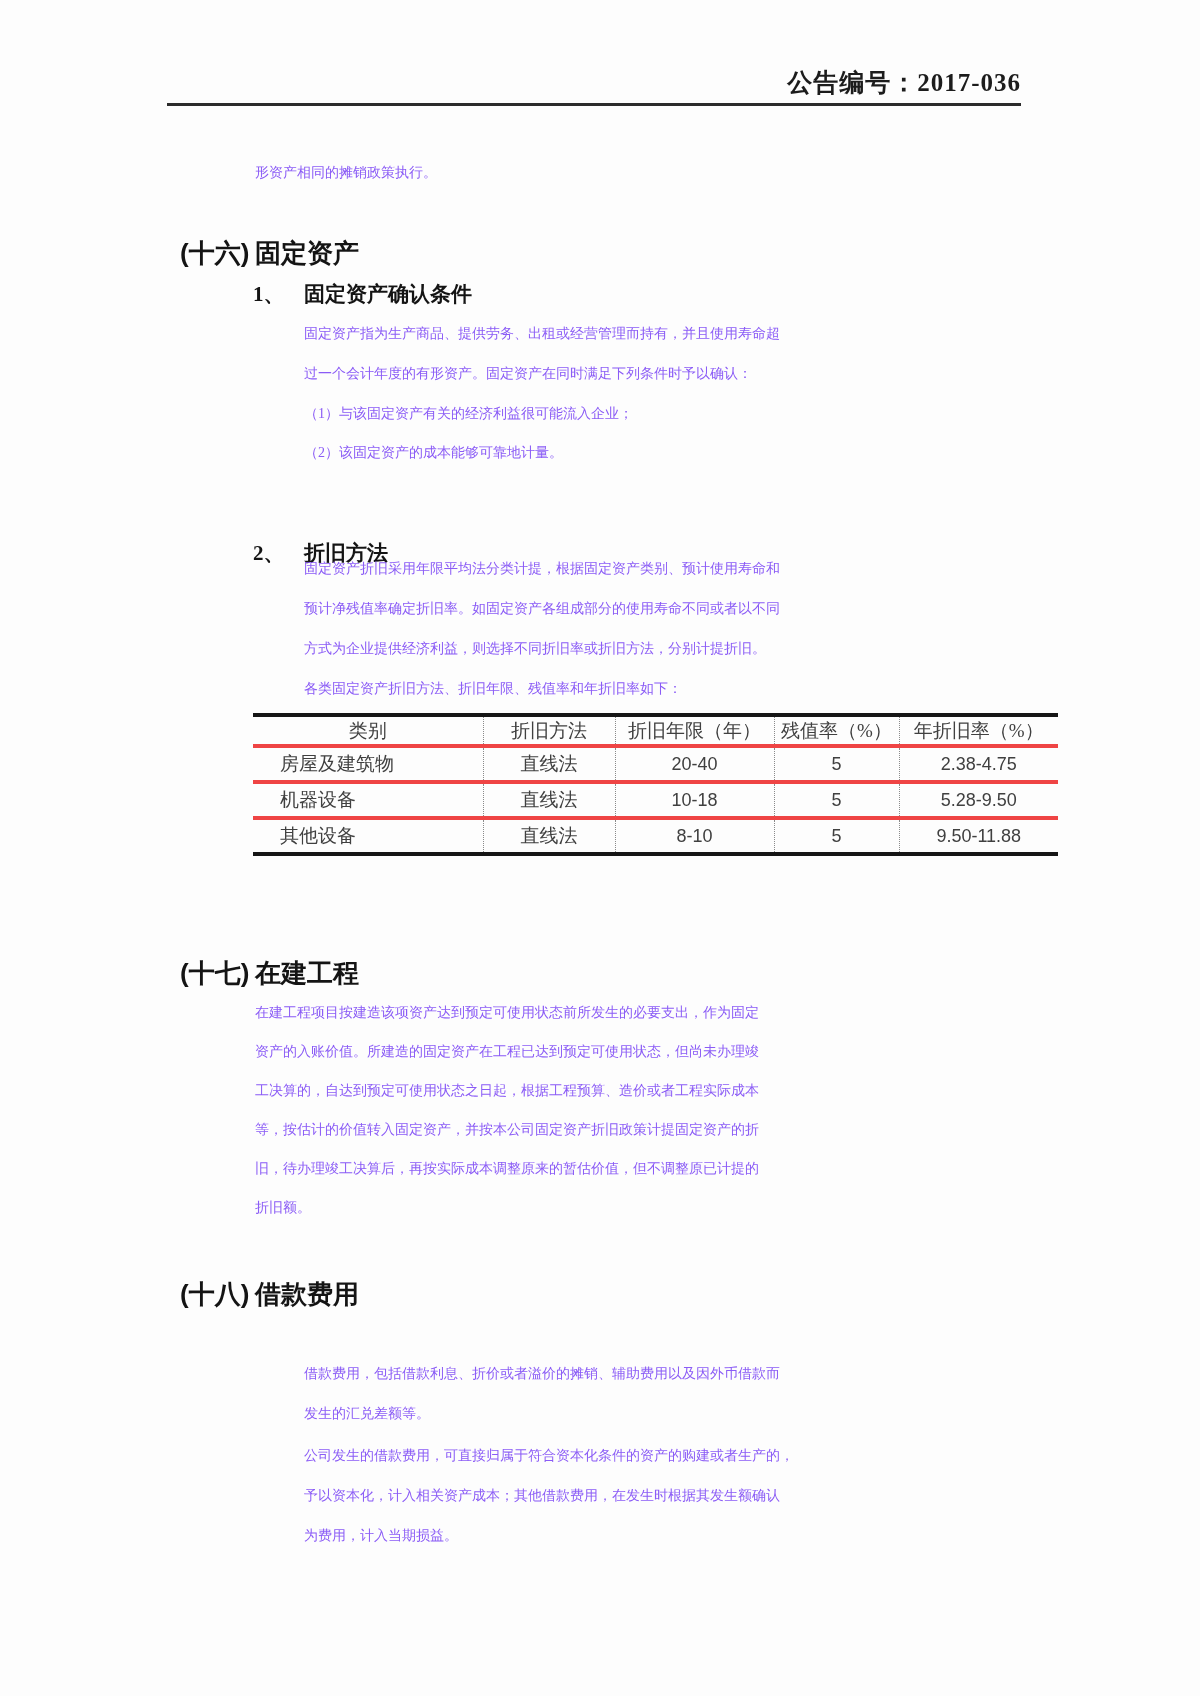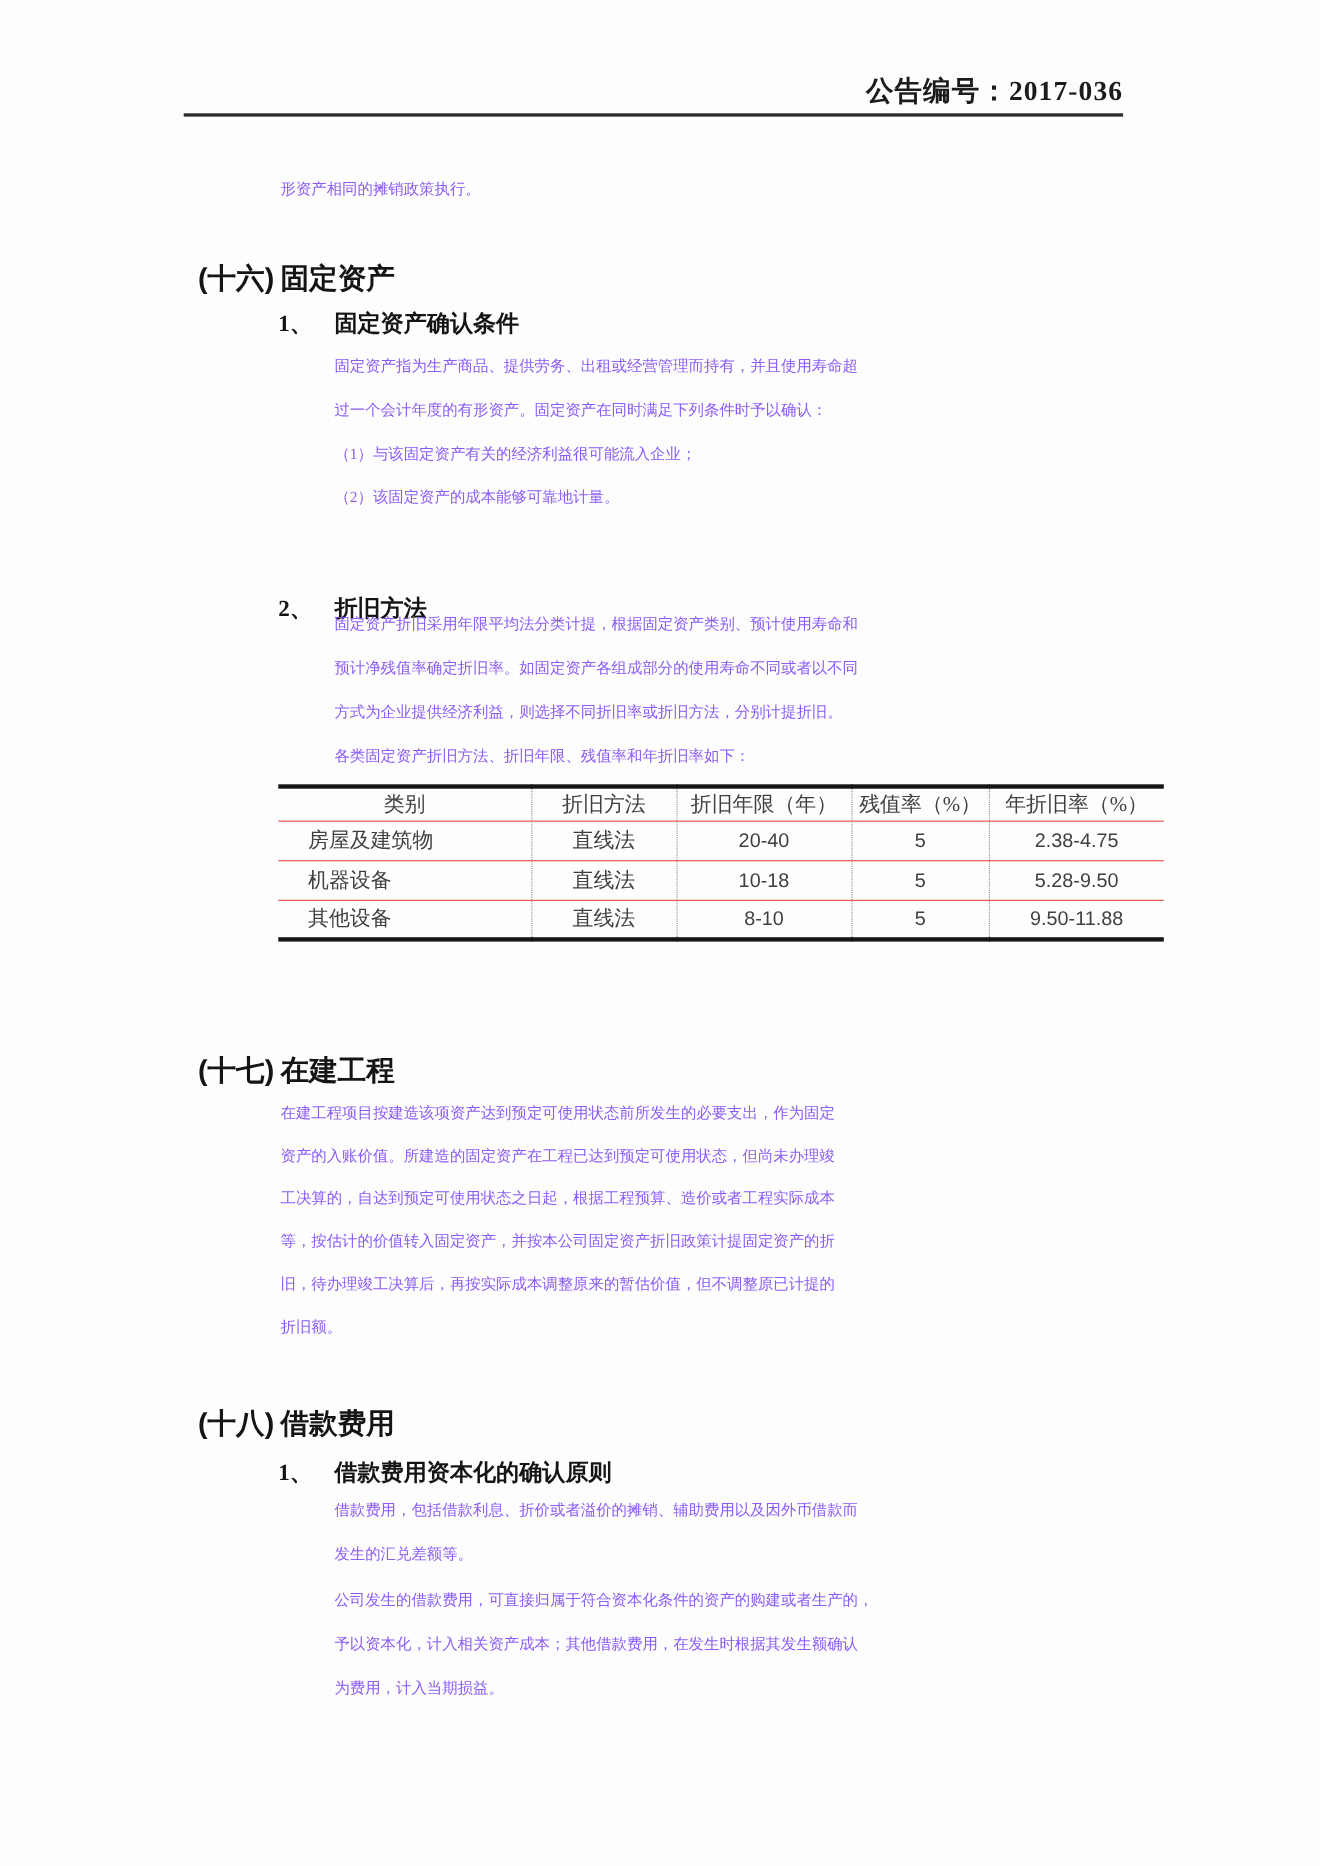--- a/index.html
+++ b/index.html
@@ -77,21 +77,21 @@
     font-size: 19px;
     color: #404040;
   }
   .dep-table th, .dep-table td {
     font-weight: normal;
     text-align: center;
     vertical-align: middle;
     padding: 0;
   }
   .dep-table th { height: 31px; }
-  .dep-table td { height: 36px; border-top: 1px solid #ef4444; }
+  .dep-table td { height: 36px; border-top: 4px solid #ef4444; }
   .dep-table th + th, .dep-table td + td { border-left: 1px dotted #8a8a8a; }
   .dep-table tbody td:first-child { text-align: left; padding-left: 27px; }
   .dep-table td.num { font-family: "Liberation Sans", "DejaVu Sans", sans-serif; font-size: 18px; margin-top: 12px; }
 </style>
 </head>
 <body>
 
 <div class="page">
 
   <div class="ann-no">公告编号：2017-036</div>
@@ -171,23 +171,20 @@
 资产的入账价值。所建造的固定资产在工程已达到预定可使用状态，但尚未办理竣
 工决算的，自达到预定可使用状态之日起，根据工程预算、造价或者工程实际成本
 等，按估计的价值转入固定资产，并按本公司固定资产折旧政策计提固定资产的折
 旧，待办理竣工决算后，再按实际成本调整原来的暂估价值，但不调整原已计提的
 折旧额。</div>
 
   <div class="sec-head" style="top:1274px;">
     <span class="sec-label">(十八)</span><span>借款费用</span>
   </div>
 
-  <div class="sub-head" style="top:1318px;">
-    <span class="sub-num">1、</span><span>借款费用资本化的确认原则</span>
-  </div>
 
   <div class="para" style="left:304px; top:1354px; width:718px;">借款费用，包括借款利息、折价或者溢价的摊销、辅助费用以及因外币借款而
 发生的汇兑差额等。</div>
   <div class="para" style="left:304px; top:1436px; width:730px;">公司发生的借款费用，可直接归属于符合资本化条件的资产的购建或者生产的，
 予以资本化，计入相关资产成本；其他借款费用，在发生时根据其发生额确认
 为费用，计入当期损益。</div>
 
 </div>
 
 </body></html>

